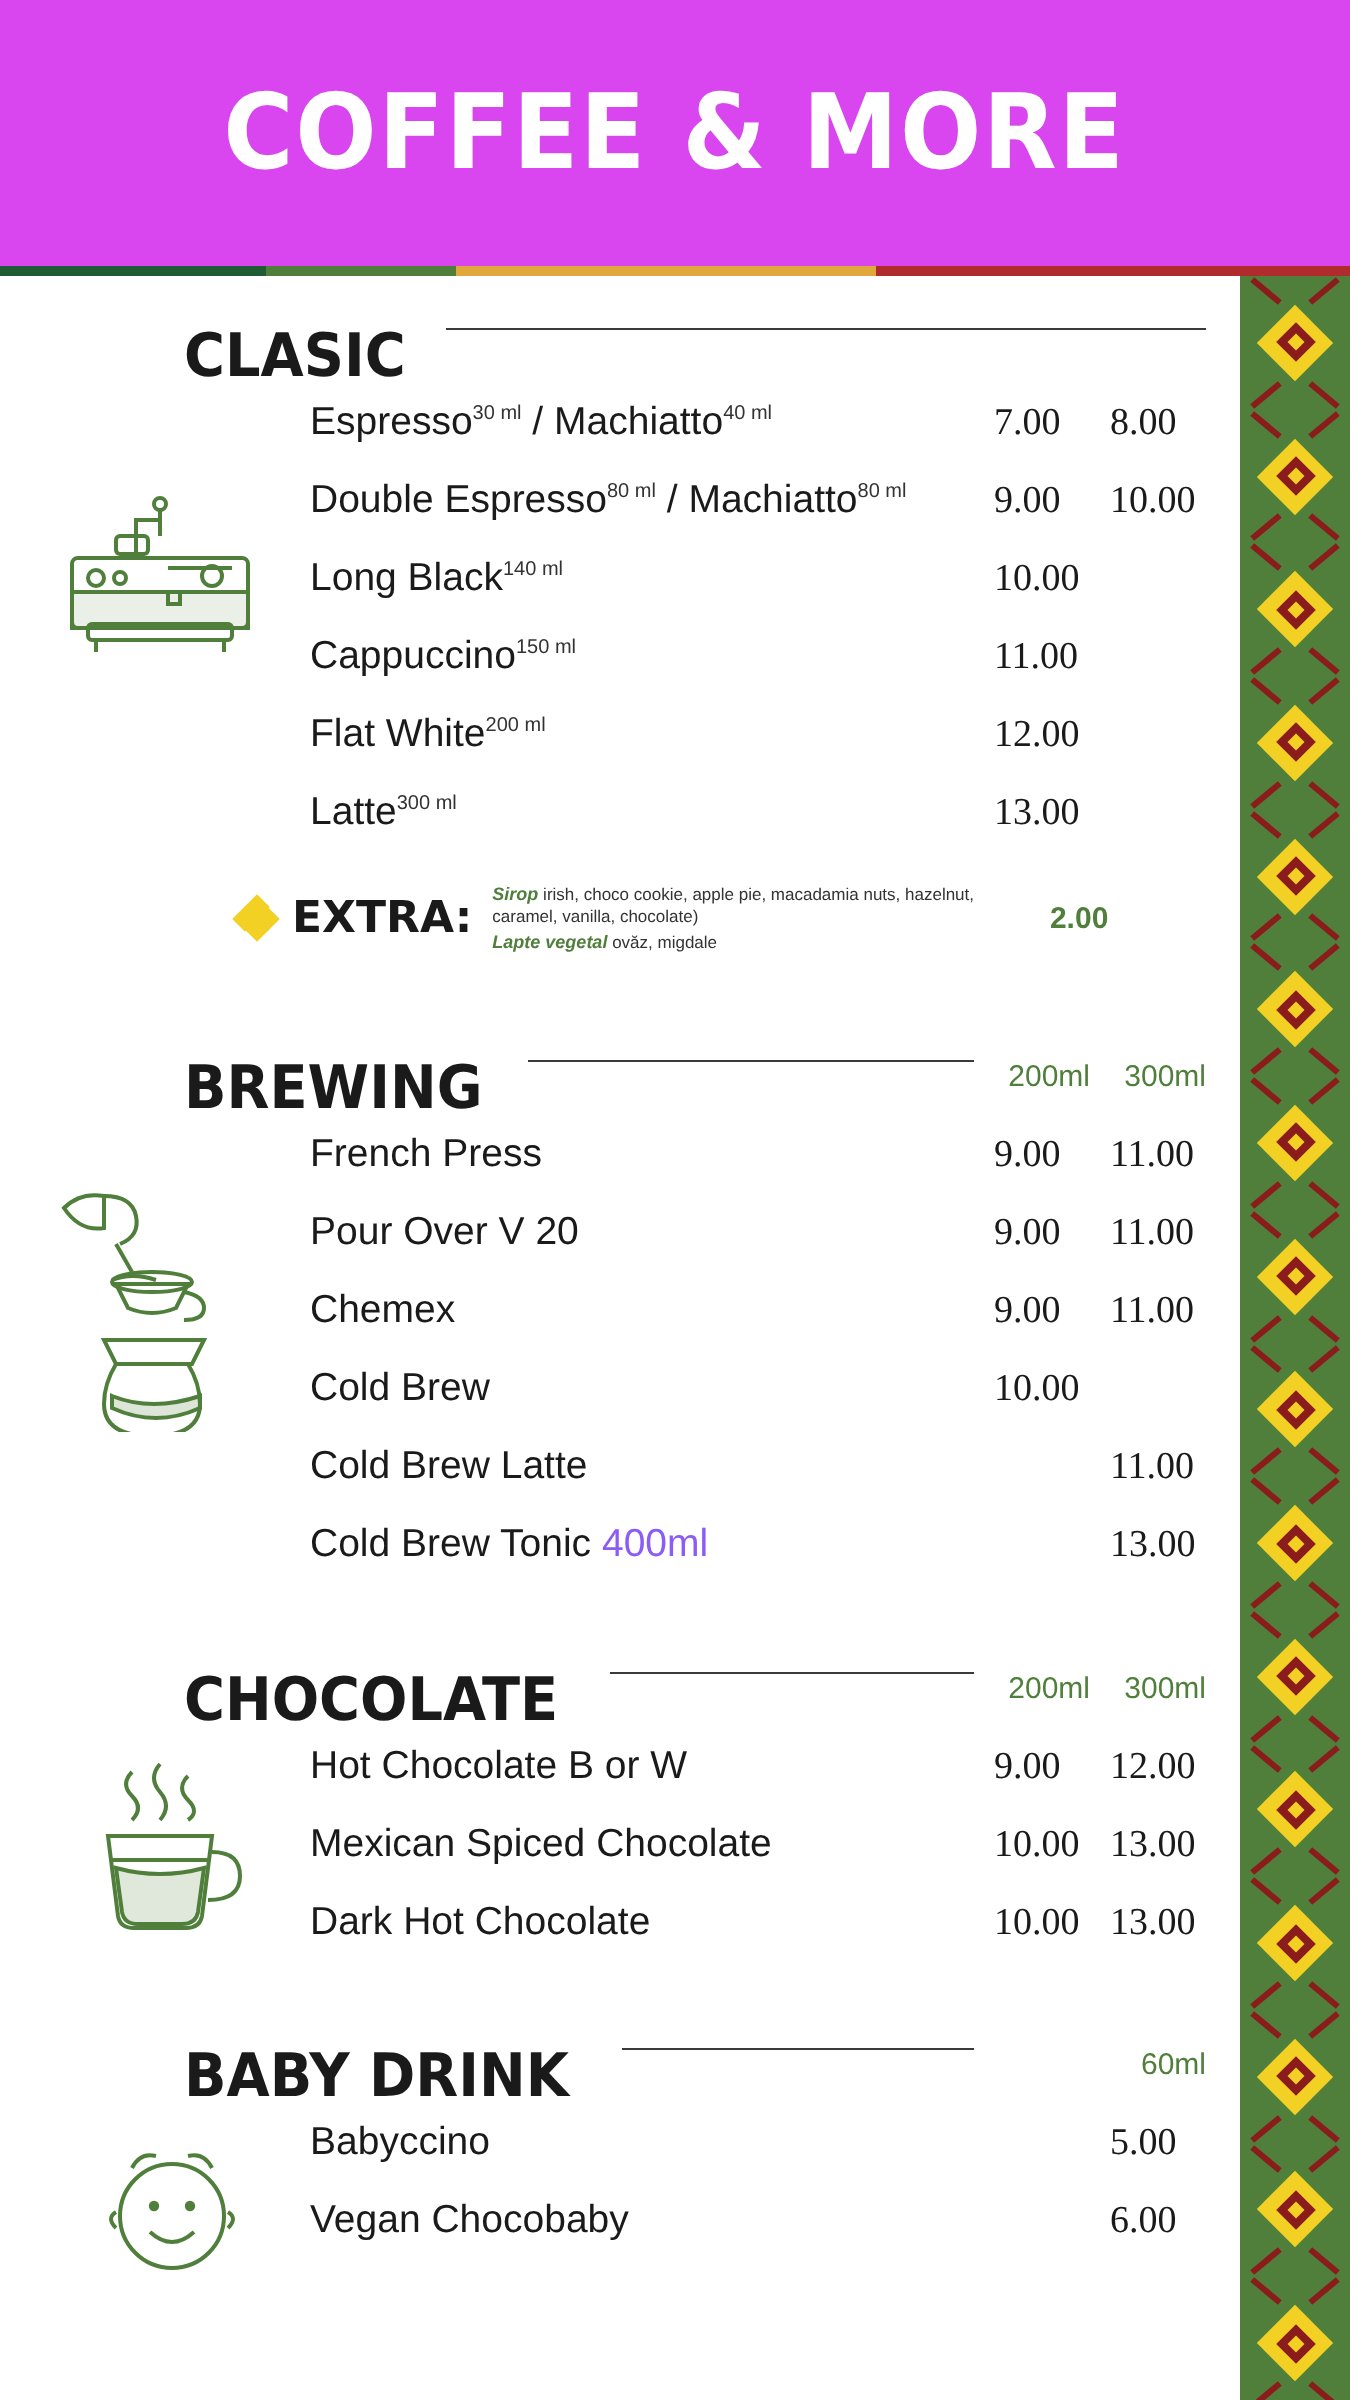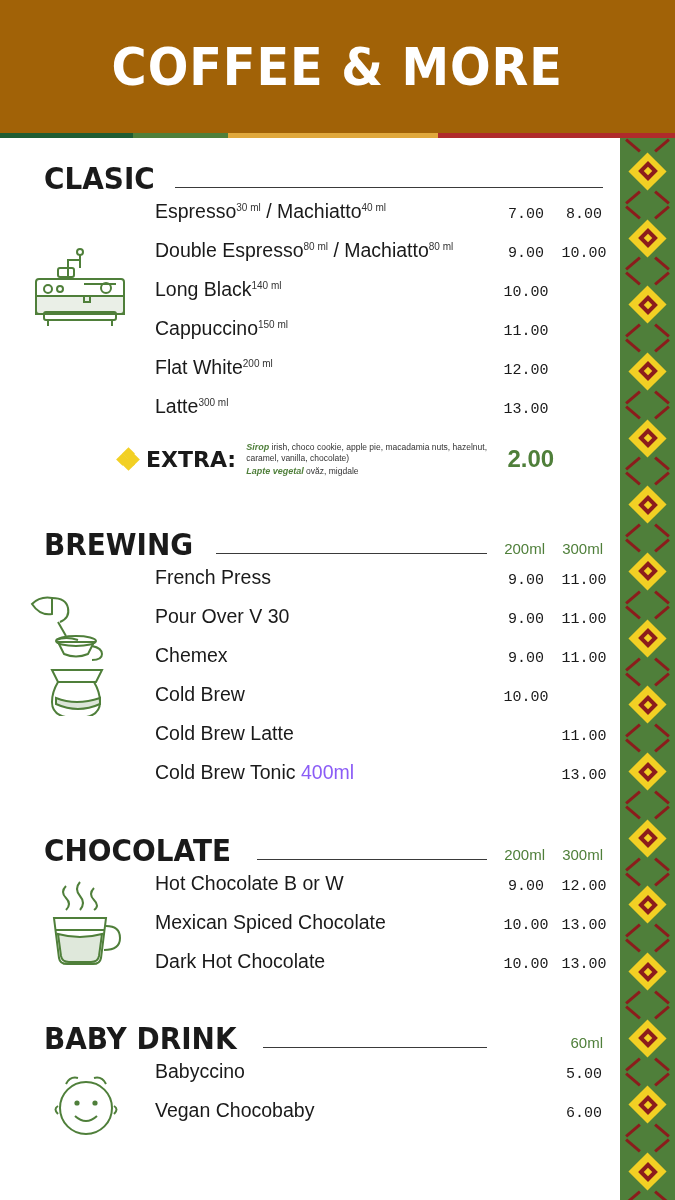--- a/index.html
+++ b/index.html
@@ -8,21 +8,21 @@
     width: 675px; height: 1200px;
     background: #ffffff;
     font-family: "Liberation Sans", sans-serif;
     color: #1a1a1a;
     overflow: hidden;
     position: relative;
   }
 
   
   .header {
-    background: #a16207;
+    background: #d946ef;
     height: 133px;
     display: flex;
     align-items: center;
     justify-content: center;
     position: relative;
   }
   .header-title {
     color: #ffffff;
     font-family: "DejaVu Sans", sans-serif;
     font-weight: bold;
@@ -93,22 +93,22 @@
   .content {
     position: absolute;
     top: 0; left: 0;
     width: 613px;
     padding: 26px 0 0 0;
   }
   .section { position: relative; margin-bottom: 6px; }
 
   .sec-head {
     display: flex;
-    align-items: flex-end;
-    padding-left: 44px;
+    align-items: flex-start;
+    padding-left: 92px;
     padding-right: 10px;
   }
   .sec-title {
     font-family: "DejaVu Sans", sans-serif;
     font-weight: bold;
     font-size: 30px;
     letter-spacing: 0px;
     color: #1a1a1a;
     white-space: nowrap;
     transform: scaleX(0.93);
@@ -147,23 +147,23 @@
     white-space: nowrap;
   }
   .row .nm sup {
     font-size: 10px;
     color: #333;
     vertical-align: super;
   }
   .row .nm .grn { color: #8b5cf6; }
   .row .p {
     width: 58px;
-    text-align: center;
-    font-size: 15px;
-    font-family: Liberation Mono, monospace;
+    text-align: left;
+    font-size: 19px;
+    font-family: Liberation Serif, serif;
     color: #1a1a1a;
   }
 
   
   .extra {
     display: flex;
     align-items: center;
     padding-left: 118px;
     margin-top: 4px;
     height: 42px;
@@ -195,21 +195,21 @@
     flex: 1;
     font-size: 8.5px;
     line-height: 1.35;
     color: #333;
     max-width: 250px;
   }
   .extra-text b { color: #4f7f3a; font-weight: bold; font-size: 9px; font-style: italic;}
   .extra-price {
     width: 58px;
     text-align: right;
-    font-size: 24px;
+    font-size: 15px;
     color: #4f7f3a;
     font-weight: bold;
   }
 
   
   .illus {
     position: absolute;
     left: 18px;
     width: 125px;
     color: #4f7f3a;
@@ -490,21 +490,21 @@
         </svg>
       </div>
 
       <div class="rows">
         <div class="row">
           <div class="nm">French Press</div>
           <div class="p">9.00</div>
           <div class="p">11.00</div>
         </div>
         <div class="row">
-          <div class="nm">Pour Over V 30</div>
+          <div class="nm">Pour Over V 20</div>
           <div class="p">9.00</div>
           <div class="p">11.00</div>
         </div>
         <div class="row">
           <div class="nm">Chemex</div>
           <div class="p">9.00</div>
           <div class="p">11.00</div>
         </div>
         <div class="row">
           <div class="nm">Cold Brew</div>

